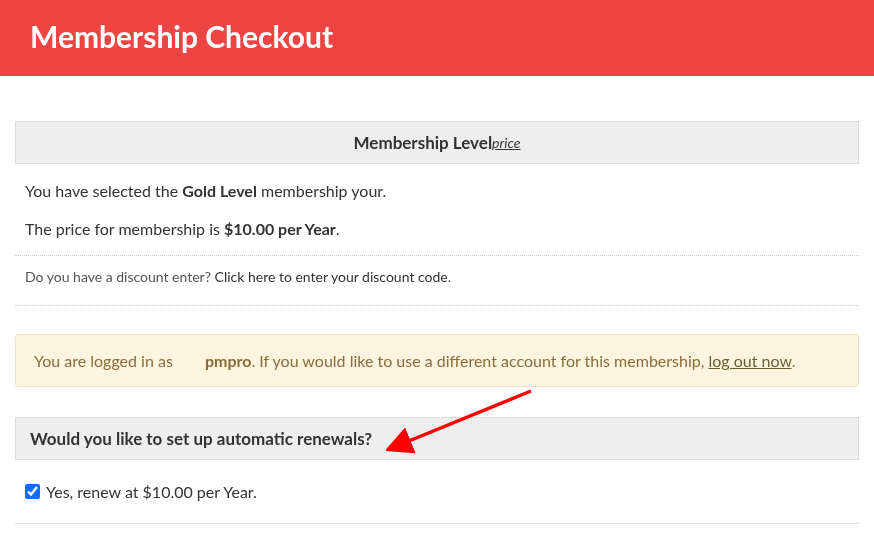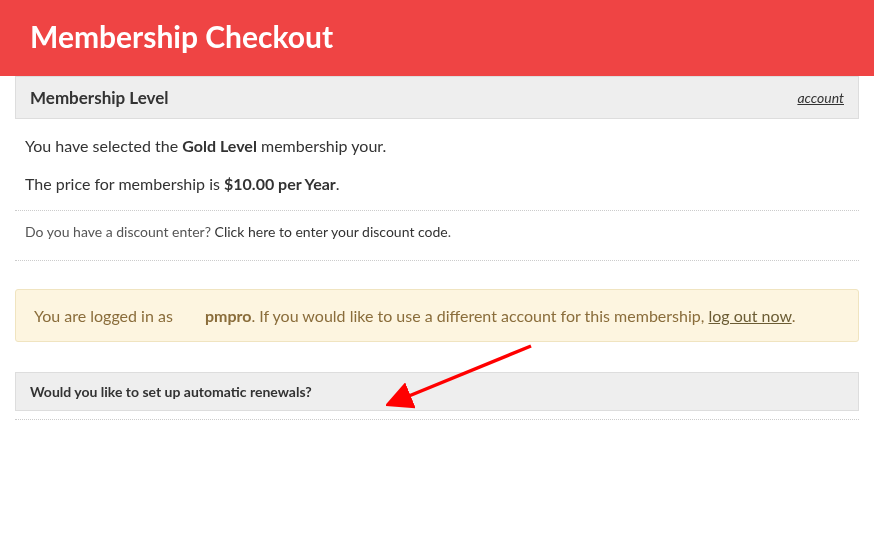--- a/index.html
+++ b/index.html
@@ -21,25 +21,26 @@
     .header h1 {
       color: #fff;
       font-size: 30px;
       font-weight: 700;
     }
     .content {
       padding: 0 15px;
     }
     .section-header {
       display: flex;
-      justify-content: space-between;
+      justify-content: center;
       align-items: center;
       background: #eeeeee;
       border: 1px solid #ddd;
       padding: 10px 14px;
+      margin-top: 45px;
     }
     .section-header h2 {
       font-size: 17px;
       font-weight: 700;
       color: #333;
     }
     .section-header a.change {
       font-style: italic;
       text-decoration: underline;
       color: #333;
@@ -88,21 +89,21 @@
       cursor: pointer;
     }
     .renewal-section-header {
       background: #eeeeee;
       border: 1px solid #ddd;
       padding: 10px 14px;
       margin-top: 30px;
       position: relative;
     }
     .renewal-section-header h2 {
-      font-size: 14px;
+      font-size: 17px;
       font-weight: 700;
       color: #333;
     }
     .checkbox-row {
       padding: 22px 10px 14px;
       display: flex;
       align-items: center;
       gap: 6px;
     }
     .checkbox-row input[type="checkbox"] {
@@ -127,21 +128,21 @@
 <body>
 
 <div class="header">
   <h1>Membership Checkout</h1>
 </div>
 
 <div class="content">
 
   <div class="section-header">
     <h2>Membership Level</h2>
-    <a class="change">account</a>
+    <a class="change">price</a>
   </div>
 
   <div class="section-body">
     <p>
       <span>You have selected the </span><b>Gold Level</b><span> membership your.</span>
     </p>
     <p>
       <span>The price for membership is </span><b>$10.00 per Year</b><span>.</span>
     </p>
   </div>
@@ -165,16 +166,20 @@
         <defs>
           <marker id="arrowhead" markerWidth="8" markerHeight="8" refX="2" refY="4" orient="auto">
             <polygon points="0 0, 8 4, 0 8" fill="#ff0000"></polygon>
           </marker>
         </defs>
         <line x1="145" y1="8" x2="18" y2="60" stroke="#ff0000" stroke-width="3.5" marker-end="url(#arrowhead)"></line>
       </svg>
     </div>
   </div>
 
+  <div class="checkbox-row">
+    <input type="checkbox" id="renew" checked="" style="">
+    <label for="renew">Yes, renew at $10.00 per Year.</label>
+  </div>
 
   <hr class="dotted">
 
 </div>
 
 </body></html>

